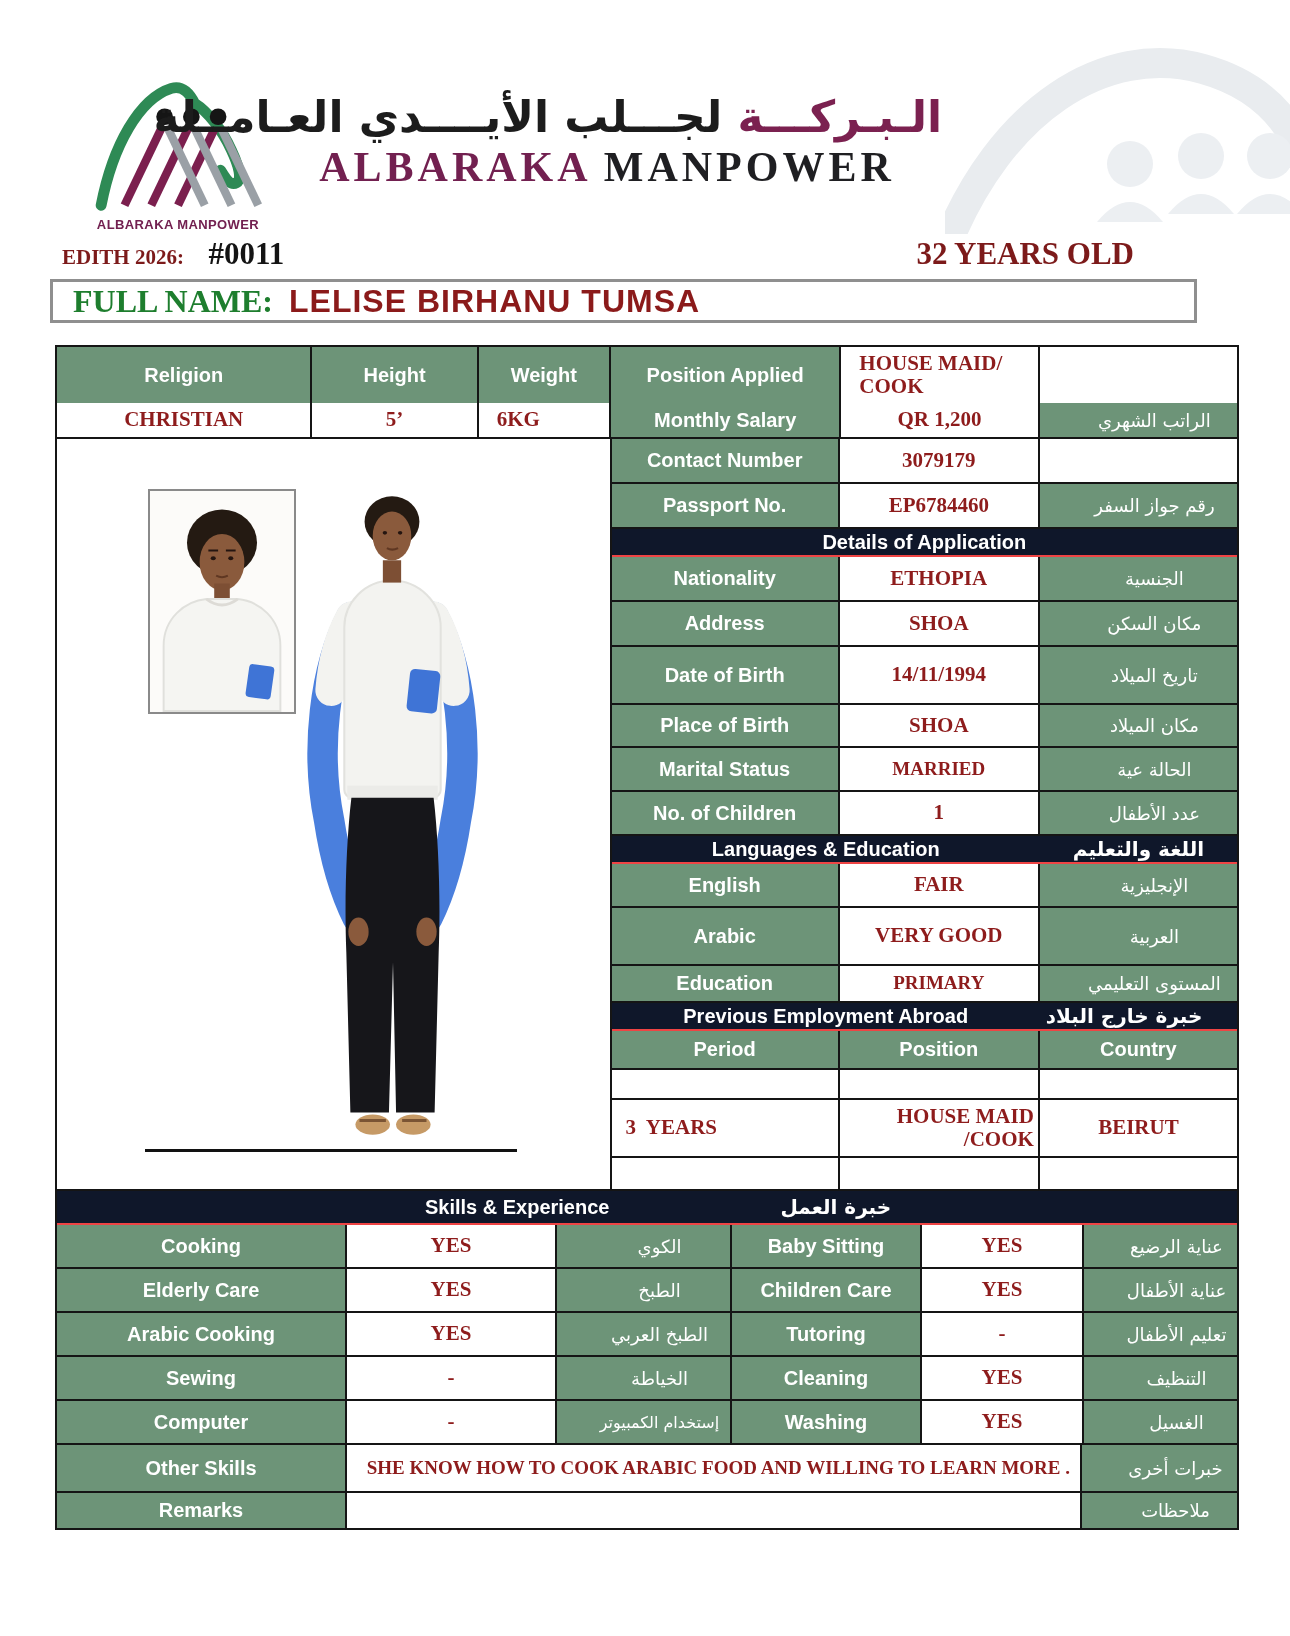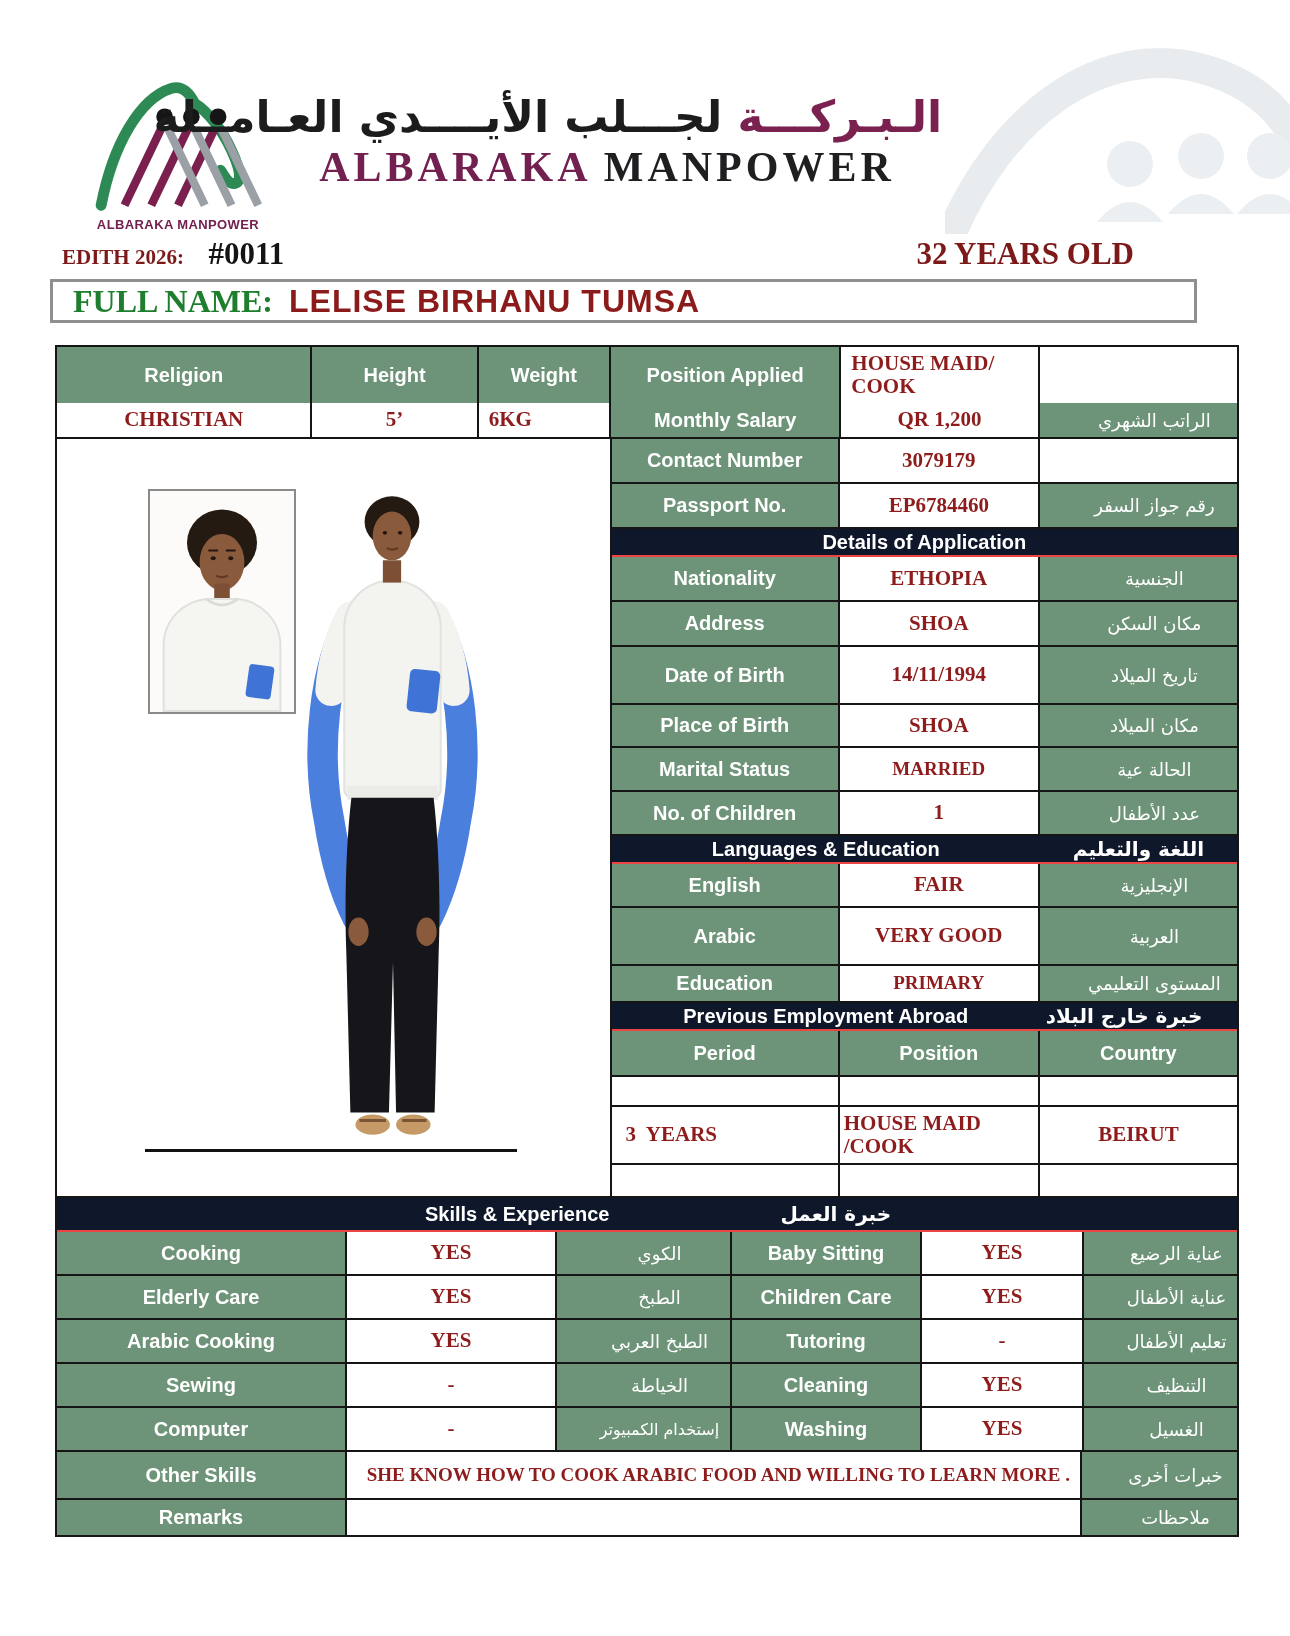--- a/index.html
+++ b/index.html
@@ -32,39 +32,39 @@
 
   
   .main-table{position:absolute;left:55px;top:345px;width:1180px;border:2px solid #151515;background:#fff;}
   .main-table *{box-sizing:border-box;}
   .row{display:grid;border-bottom:2px solid #151515;}
   .row.last{border-bottom:none;}
   .c{border-right:2px solid #151515;display:flex;align-items:center;justify-content:center;
      overflow:hidden;padding:0 4px;}
   .c.endc{border-right:none;}
   .green{background:#6d9478;color:#ffffff;font-weight:bold;font-size:20px;}
-  .val{color:#8e1c1c;font-weight:bold;font-family:"Liberation Serif",serif;font-size:21px;text-align:left;line-height:1.1;}
+  .val{color:#8e1c1c;font-weight:bold;font-family:"Liberation Serif",serif;font-size:21px;text-align:right;line-height:1.1;}
   .arc{background:#6d9478;color:#ffffff;font-family:"DejaVu Sans",sans-serif;font-size:18px;padding-left:36px;}
   .band{background:#0f172a;color:#ffffff;font-weight:bold;font-size:20px;border-bottom:2px solid #ef4444;position:relative;}
   .band .ar{font-family:"DejaVu Sans",sans-serif;font-weight:bold;}
-  .leftpad{justify-content:flex-start;padding-left:10px;text-align:left;}
+  .leftpad{justify-content:flex-start;padding-left:18px;text-align:left;}
   .pre{white-space:pre-wrap;}
 
   .grid-a{grid-template-columns:255fr 166fr 132fr 230fr 198fr 197fr;grid-template-rows:56px 34px;}
   .section-b{display:flex;border-bottom:2px solid #151515;}
   .photo-cell{width:47%;border-right:2px solid #151515;position:relative;background:#fff;}
   .right-col{width:53%;display:flex;flex-direction:column;}
   .rrow{display:grid;grid-template-columns:228fr 200fr 197fr;border-bottom:2px solid #151515;}
   .rrow.last{border-bottom:none;}
   .rband{display:grid;grid-template-columns:228fr 200fr 197fr;align-items:center;}
   .span2{grid-column:1/3;text-align:center;}
   .span3{grid-column:1/4;text-align:center;}
 
   .h28{height:28px}.h30{height:30px}.h31{height:31px}.h35{height:35px}
-  .h37{height:37px}.h39{height:46px}.h42{height:58px}.h43{height:43px}.h44{height:44px}
+  .h37{height:37px}.h39{height:39px}.h42{height:58px}.h43{height:43px}.h44{height:44px}
   .h45{height:45px}.h48{height:48px}.h58{height:58px}
 
   .skills-band{height:34px;display:block;}
   .skills-band .en{position:absolute;left:39%;top:50%;transform:translate(-50%,-50%);}
   .skills-band .ar{position:absolute;left:66%;top:50%;transform:translate(-50%,-50%);}
   .srow{grid-template-columns:290fr 210fr 175fr 190fr 162fr 153fr;height:44px;}
   .orow{grid-template-columns:290fr 735fr 155fr;}
   .other-text{justify-content:flex-end;padding-right:10px;font-size:19px;text-align:right;line-height:1.25;}
 
   .photo-portrait{position:absolute;left:91px;top:50px;width:148px;height:225px;border:2px solid #8a8a8a;background:#fcfbf9;}

